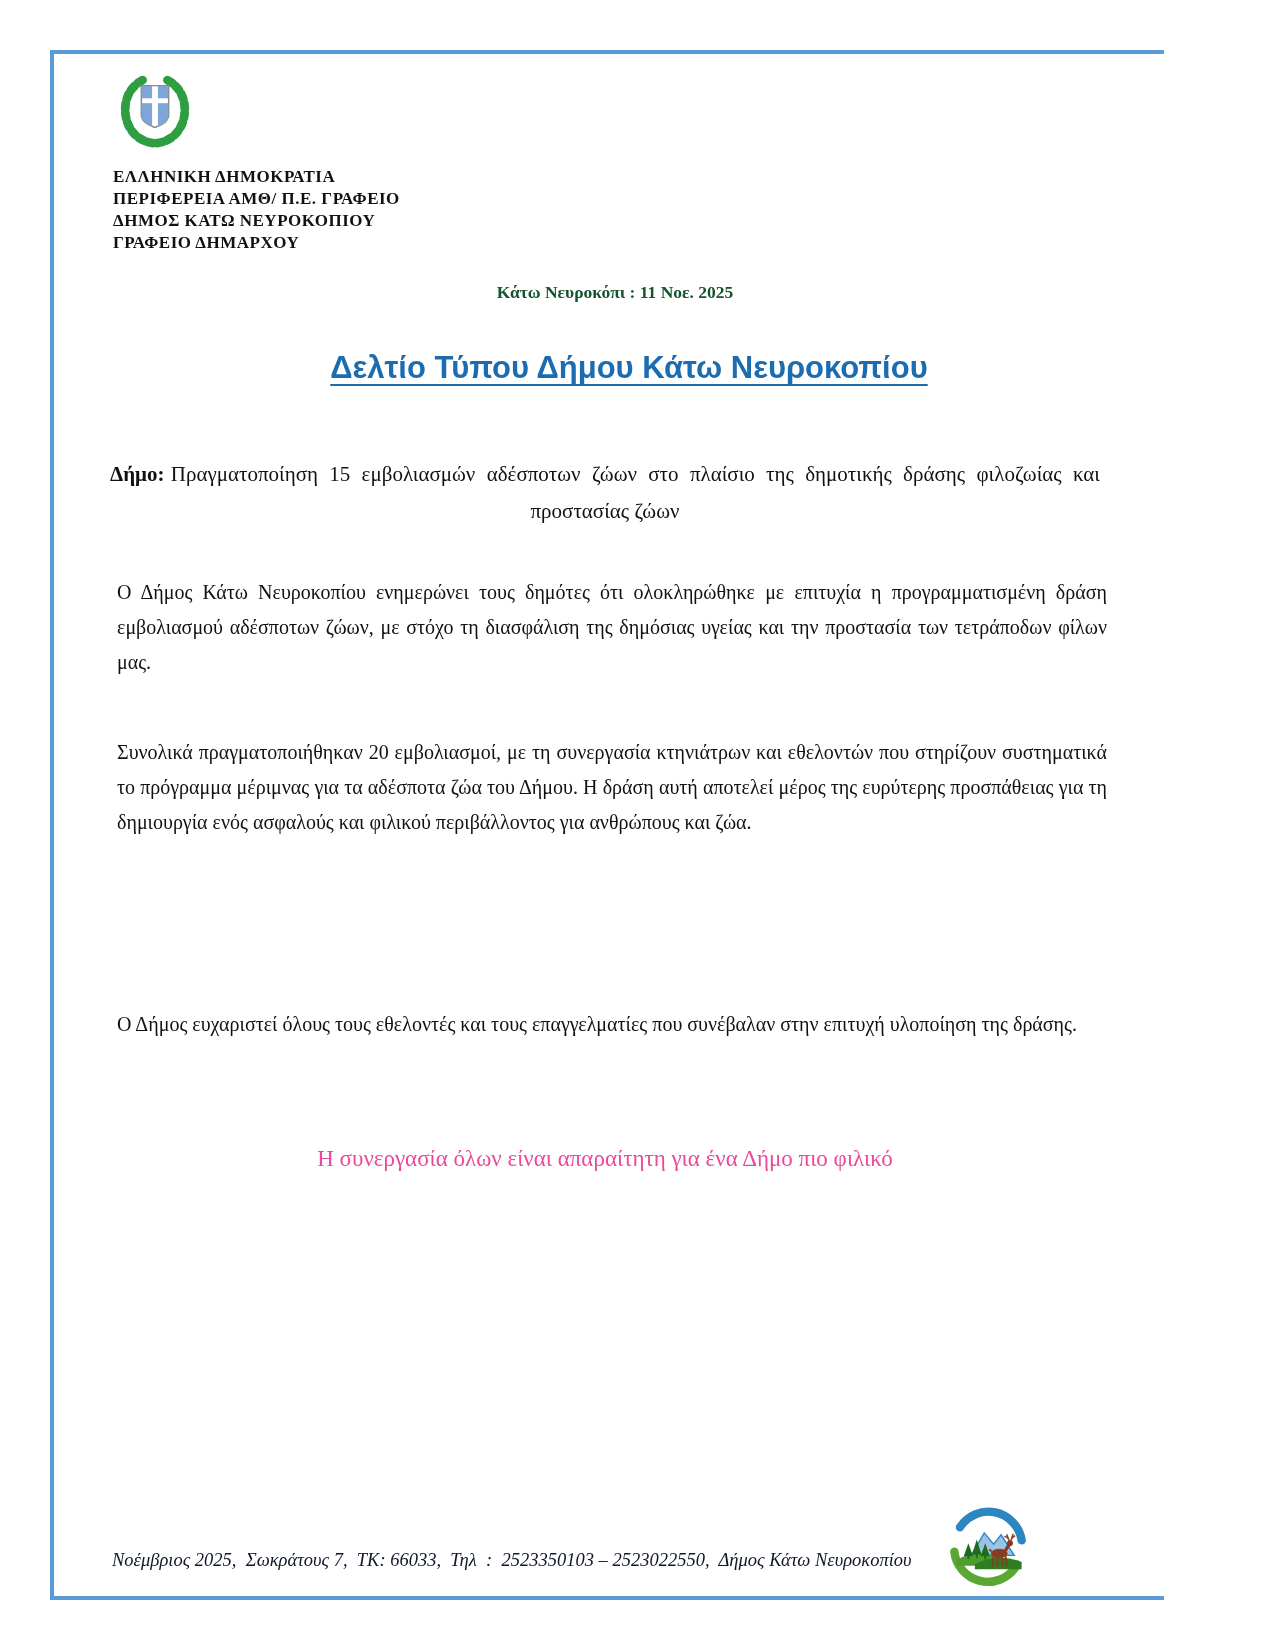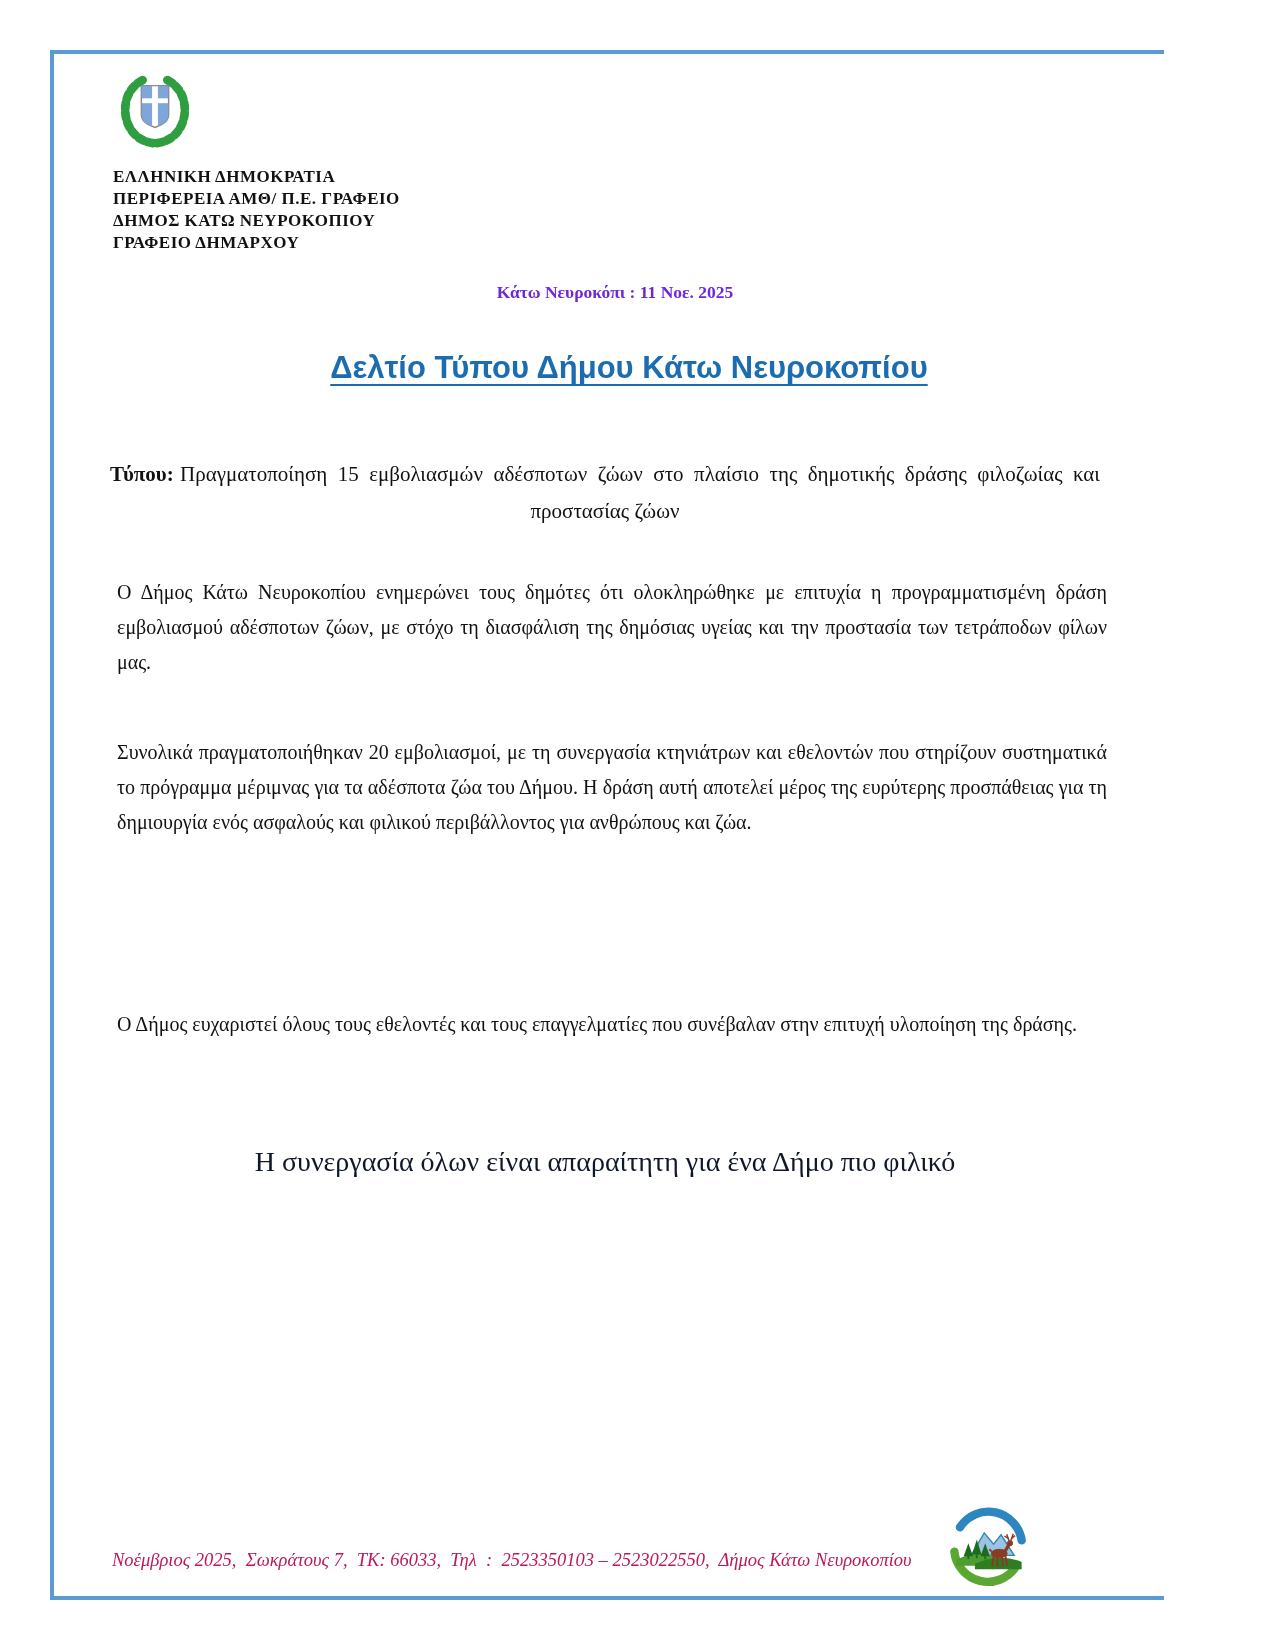--- a/index.html
+++ b/index.html
@@ -33,21 +33,21 @@
     letter-spacing: 0.5px;
     color: #111;
   }
   .date-line {
     position: absolute;
     left: 110px; top: 282px;
     width: 1010px;
     text-align: center;
     font-weight: bold;
     font-size: 17.5px;
-    color: #6d28d9;
+    color: #14532d;
   }
   .title {
     position: absolute;
     left: 110px; top: 350px;
     width: 990px;
     margin: 0;
     text-align: center;
     font-family: "Liberation Sans", sans-serif;
     font-weight: bold;
     font-size: 31px;
@@ -82,31 +82,31 @@
     color: #111;
   }
   .p1 { top: 568px; }
   .p2 { top: 728px; }
   .p3 { top: 1000px; }
   .closing {
     position: absolute;
     left: 110px;
     width: 990px;
     text-align: center;
-    font-size: 28px;
-    color: #0f172a;
+    font-size: 23px;
+    color: #ec4899;
   }
   .c1 { top: 1146px; }
   .c2 { top: 1201px; }
   .footer-line {
     position: absolute;
     left: 112px; top: 1550px;
     font-style: italic;
     font-size: 18.5px;
-    color: #be185d;
+    color: #0f172a;
     white-space: pre;
   }
   .muni-logo {
     position: absolute;
     left: 945px; top: 1503px;
     width: 86px; height: 86px;
   }
 </style>
 </head>
 <body>
@@ -141,21 +141,21 @@
     <div>ΠΕΡΙΦΕΡΕΙΑ ΑΜΘ/ Π.Ε. ΓΡΑΦΕΙΟ</div>
     <div>ΔΗΜΟΣ ΚΑΤΩ ΝΕΥΡΟΚΟΠΙΟΥ</div>
     <div>ΓΡΑΦΕΙΟ ΔΗΜΑΡΧΟΥ</div>
   </div>
 
   <div class="date-line">Κάτω Νευροκόπι : 11 Νοε. 2025</div>
 
   <h1 class="title"><span>Δελτίο Τύπου Δήμου Κάτω Νευροκοπίου</span></h1>
 
   <div class="subject">
-    <span class="subject-label">Τύπου:</span><span>Πραγματοποίηση 15 εμβολιασμών αδέσποτων ζώων στο πλαίσιο της δημοτικής δράσης φιλοζωίας και προστασίας ζώων</span>
+    <span class="subject-label">Δήμο:</span><span>Πραγματοποίηση 15 εμβολιασμών αδέσποτων ζώων στο πλαίσιο της δημοτικής δράσης φιλοζωίας και προστασίας ζώων</span>
   </div>
 
   <p class="body-para p1">Ο Δήμος Κάτω Νευροκοπίου ενημερώνει τους δημότες ότι ολοκληρώθηκε με επιτυχία η προγραμματισμένη δράση εμβολιασμού αδέσποτων ζώων, με στόχο τη διασφάλιση της δημόσιας υγείας και την προστασία των τετράποδων φίλων μας.</p>
   <p class="body-para p2">Συνολικά πραγματοποιήθηκαν 20 εμβολιασμοί, με τη συνεργασία κτηνιάτρων και εθελοντών που στηρίζουν συστηματικά το πρόγραμμα μέριμνας για τα αδέσποτα ζώα του Δήμου. Η δράση αυτή αποτελεί μέρος της ευρύτερης προσπάθειας για τη δημιουργία ενός ασφαλούς και φιλικού περιβάλλοντος για ανθρώπους και ζώα.</p>
   <p class="body-para p3">Ο Δήμος ευχαριστεί όλους τους εθελοντές και τους επαγγελματίες που συνέβαλαν στην επιτυχή υλοποίηση της δράσης.</p>
 
   <div class="closing c1">Η συνεργασία όλων είναι απαραίτητη για ένα Δήμο πιο φιλικό</div>
 
   <div class="muni-logo">
     <svg width="86" height="86" viewBox="0 0 92 92" aria-hidden="true">

